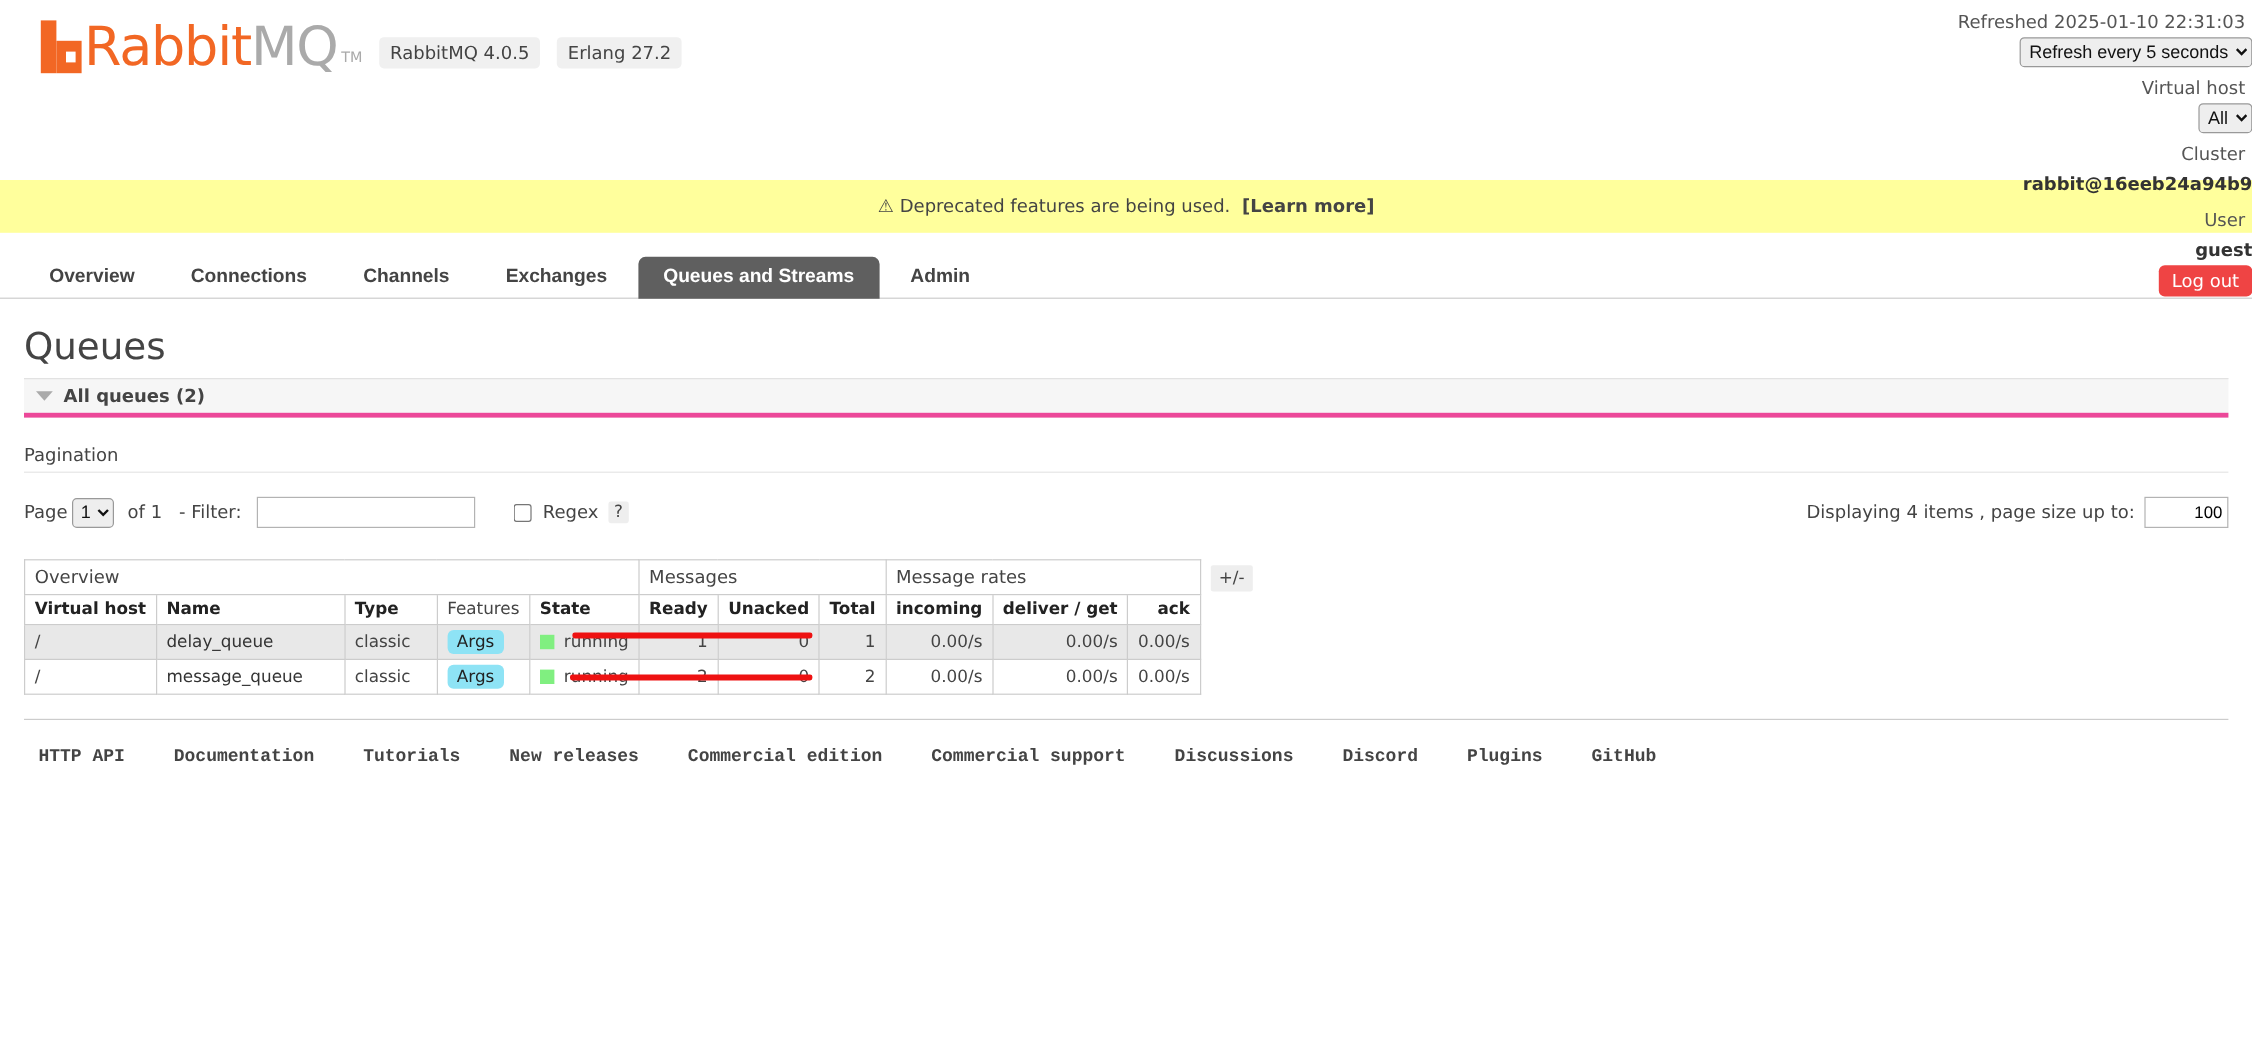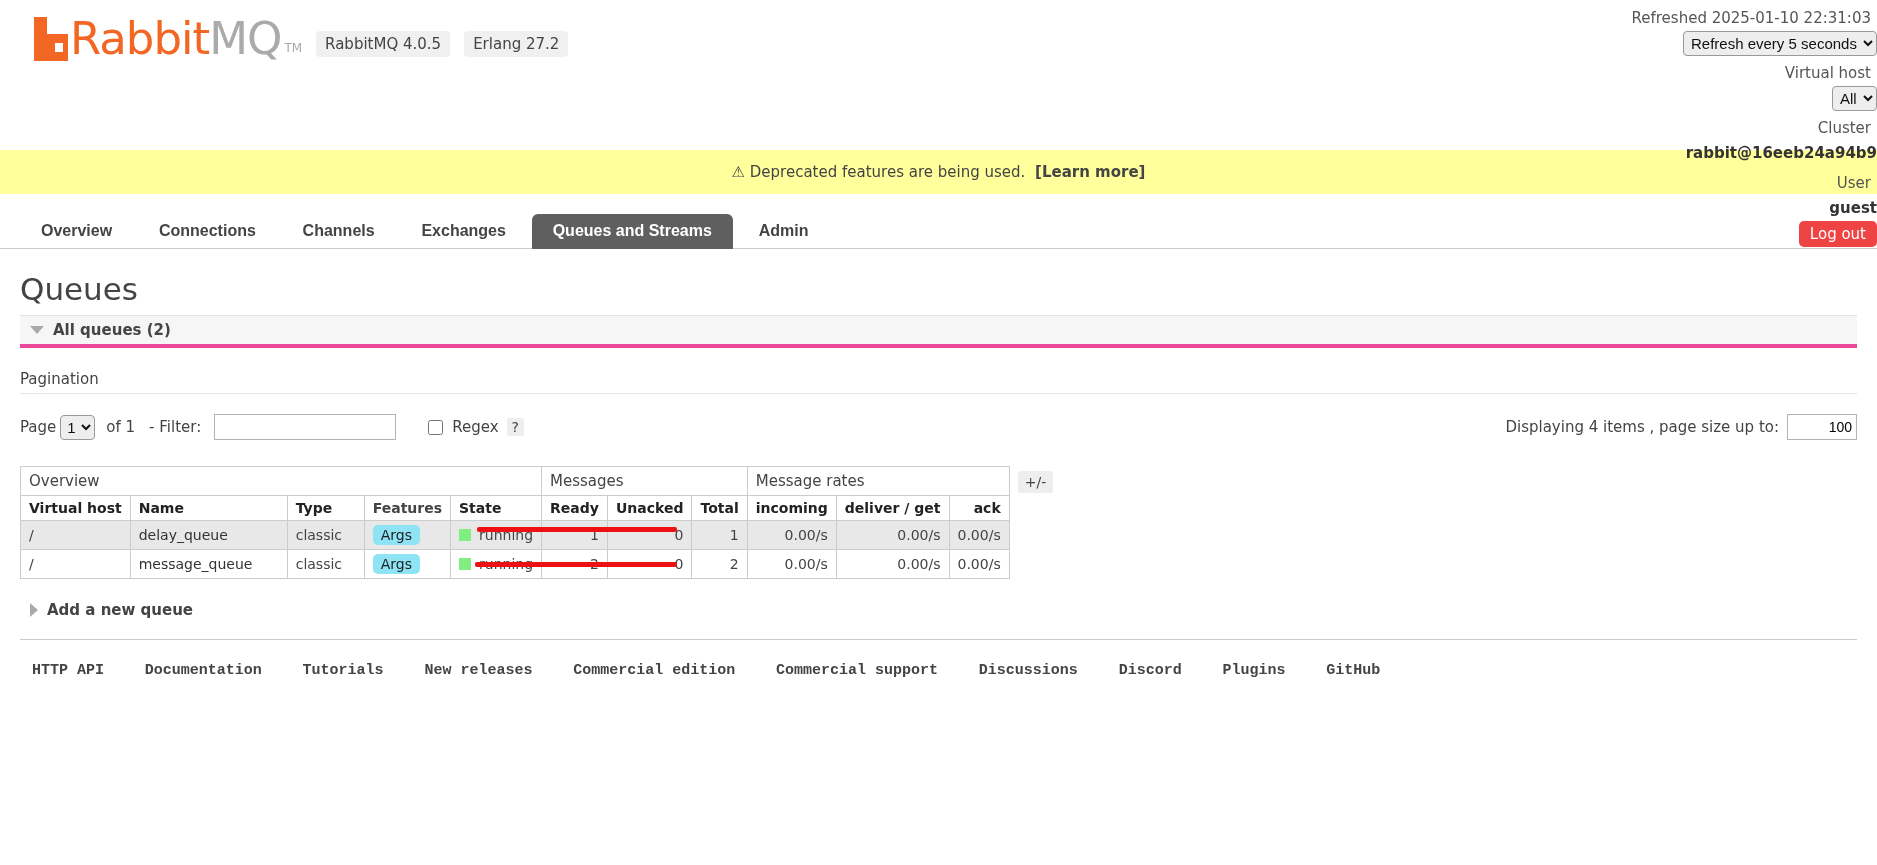--- a/index.html
+++ b/index.html
@@ -292,21 +292,21 @@
     font-size: 15px;
     color: #444444;
     padding: 5px 8px;
   }
   table.qtable th.col {
     font-weight: bold;
     font-size: 14px;
     color: #222222;
     padding: 4px 8px;
   }
-  table.qtable th.col.plain { font-weight: bold; color: #444444; text-align: center; }
+  table.qtable th.col.plain { font-weight: normal; color: #444444; text-align: center; }
   table.qtable th.num, table.qtable td.num { text-align: right; }
   table.qtable tr.row-alt td { background: #e8e8e8; }
   table.qtable tr.row-norm td { background: #ffffff; }
   td.qname { font-weight: bold; color: #333333; }
   .args-pill {
     display: inline-block;
     background: #8ee3f5;
     color: #222222;
     border-radius: 5px;
     padding: 2px 8px;
@@ -517,24 +517,20 @@
           <td class="num">0.00/s</td>
           <td class="num">0.00/s</td>
         </tr>
       </tbody>
     </table>
 
     <span class="annot" style="left:457px; top:61px; width:200px;"></span>
     <span class="annot" style="left:455px; top:96px; width:202px;"></span>
   </div>
 
-  <div id="add-queue-row">
-    <span class="tri-right"></span>
-    <span>Add a new queue</span>
-  </div>
 
   <div id="footer">
     <a href="#">HTTP API</a>
     <a href="#">Documentation</a>
     <a href="#">Tutorials</a>
     <a href="#">New releases</a>
     <a href="#">Commercial edition</a>
     <a href="#">Commercial support</a>
     <a href="#">Discussions</a>
     <a href="#">Discord</a>

